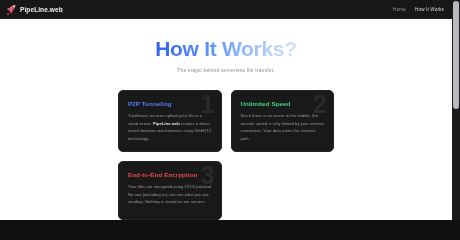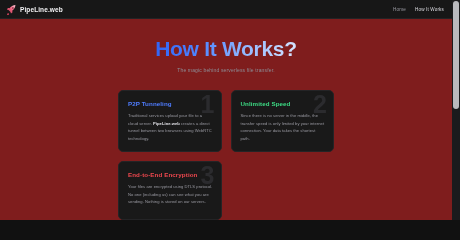--- a/index.html
+++ b/index.html
@@ -24,21 +24,21 @@
     width: 460px;
     height: 220px;
     overflow: hidden;
   }
 
   .page {
     position: absolute;
     top: 0; left: 0;
     width: 452px;
     height: 220px;
-    background: #7f1d1d;
+    background: #ffffff;
   }
 
   .scrollbar-track {
     position: absolute;
     top: 0; right: 0;
     width: 8px;
     height: 220px;
     background: #1b1b1d;
     z-index: 50;
   }

